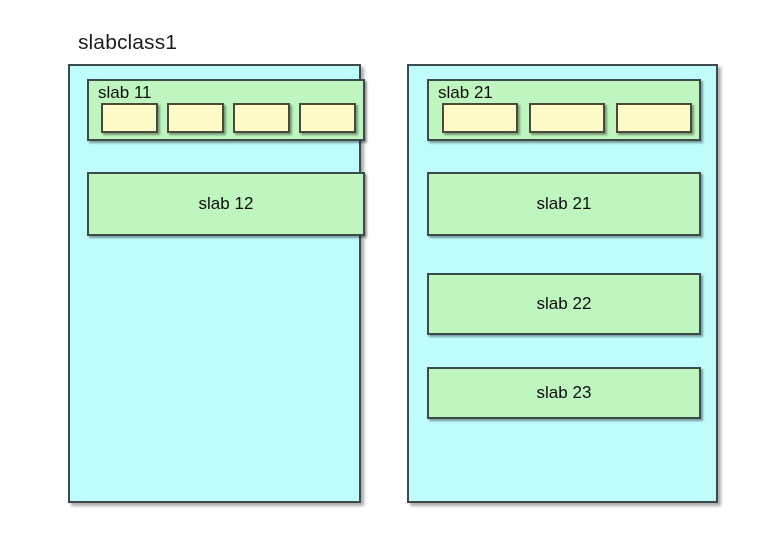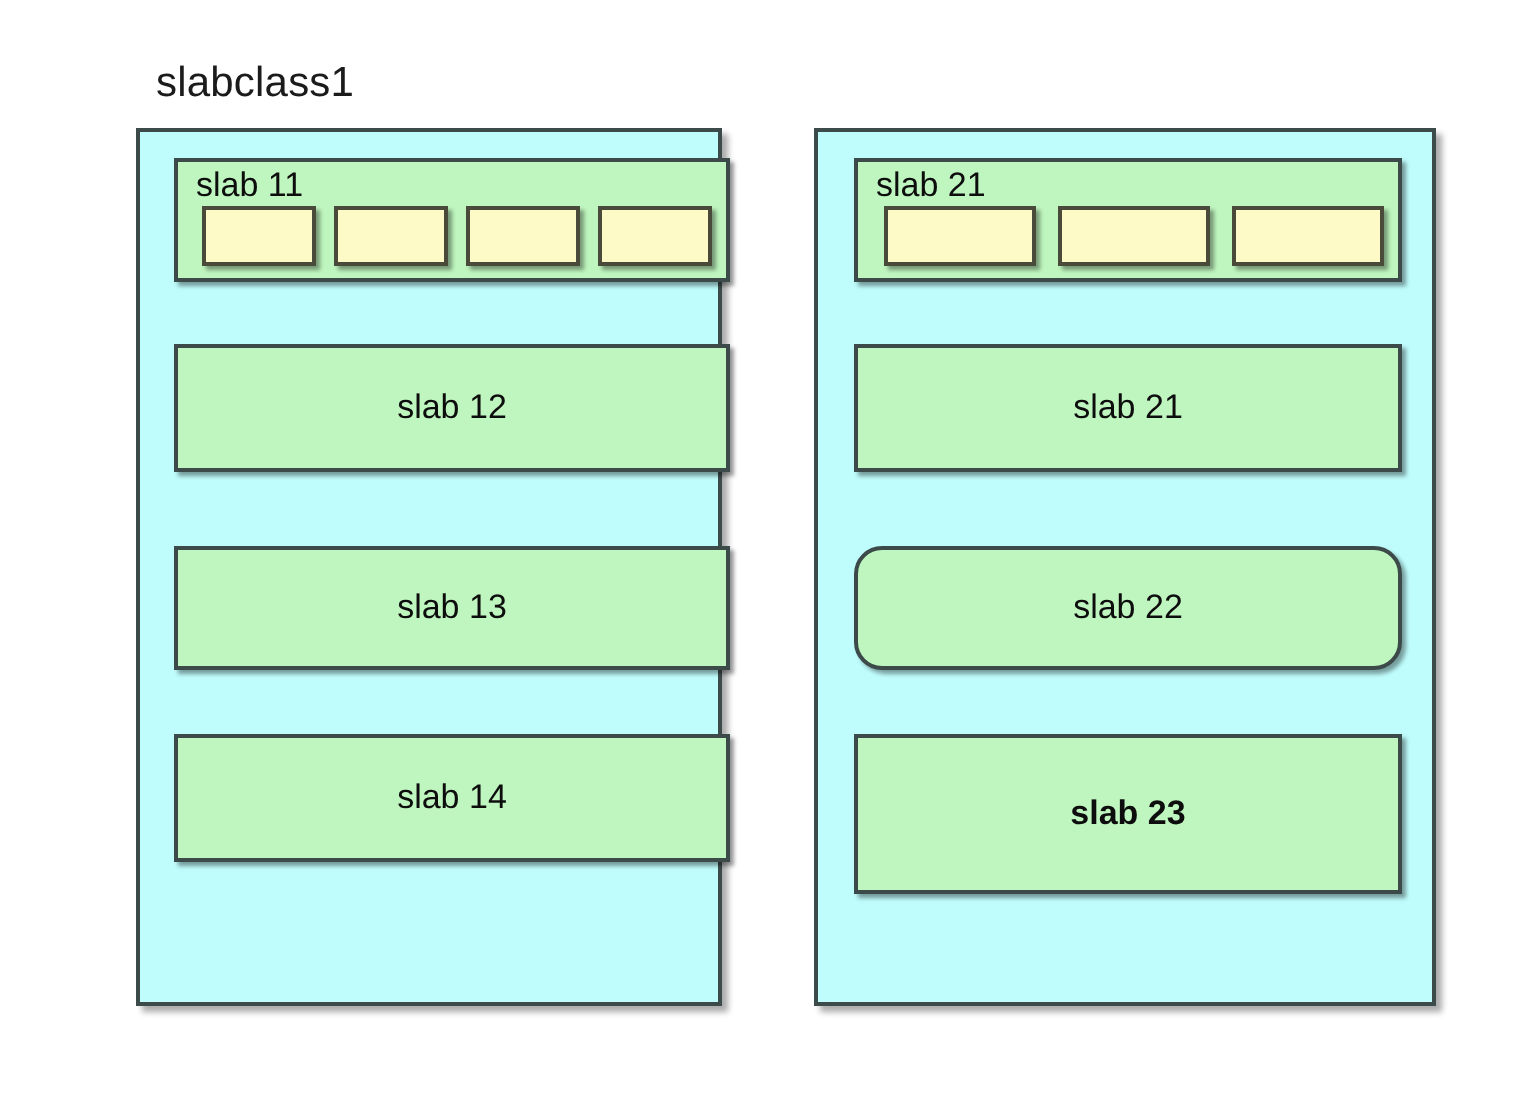--- a/index.html
+++ b/index.html
@@ -111,27 +111,21 @@
         <div class="chunk" style="left:12px; top:22px; width:57px; height:30px;"></div>
         <div class="chunk" style="left:78px; top:22px; width:57px; height:30px;"></div>
         <div class="chunk" style="left:144px; top:22px; width:57px; height:30px;"></div>
         <div class="chunk" style="left:210px; top:22px; width:57px; height:30px;"></div>
       </div>
 
       <div class="slab" style="left:17px; top:106px; width:278px; height:64px;">
         <div class="slab-label centered">slab 12</div>
       </div>
 
-      <div class="slab" style="left:17px; top:207px; width:278px; height:62px;">
-        <div class="slab-label centered">slab 13</div>
-      </div>
 
-      <div class="slab" style="left:17px; top:301px; width:278px; height:64px;">
-        <div class="slab-label centered">slab 14</div>
-      </div>
 
     </div>
   </div>
 
   <div class="column" style="left:407px; top:30px; width:320px; height:480px;">
 
 
     <div class="class-box" style="width:311px;">
 
       <div class="slab" style="left:18px; top:13px; width:274px; height:62px;">
@@ -139,24 +133,24 @@
 
         <div class="chunk" style="left:13px; top:22px; width:76px; height:30px;"></div>
         <div class="chunk" style="left:100px; top:22px; width:76px; height:30px;"></div>
         <div class="chunk" style="left:187px; top:22px; width:76px; height:30px;"></div>
       </div>
 
       <div class="slab" style="left:18px; top:106px; width:274px; height:64px;">
         <div class="slab-label centered">slab 21</div>
       </div>
 
-      <div class="slab" style="left:18px; top:207px; width:274px; height:62px;border-radius:14px;">
+      <div class="slab" style="left:18px; top:207px; width:274px; height:62px;">
         <div class="slab-label centered">slab 22</div>
       </div>
 
-      <div class="slab" style="left:18px; top:301px; width:274px; height:80px;font-weight:bold;">
+      <div class="slab" style="left:18px; top:301px; width:274px; height:52px;">
         <div class="slab-label centered">slab 23</div>
       </div>
 
     </div>
   </div>
 
 </div>
 
 </body></html>

